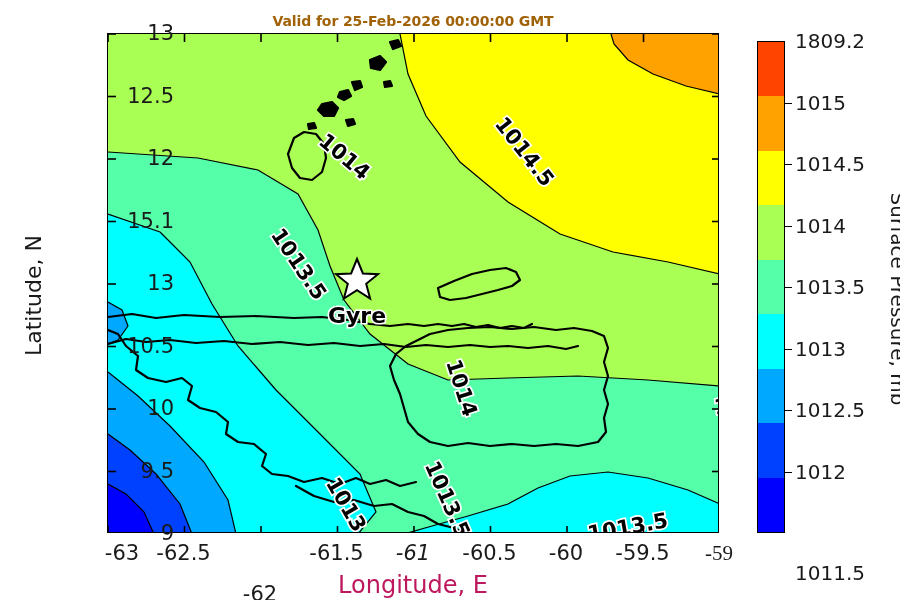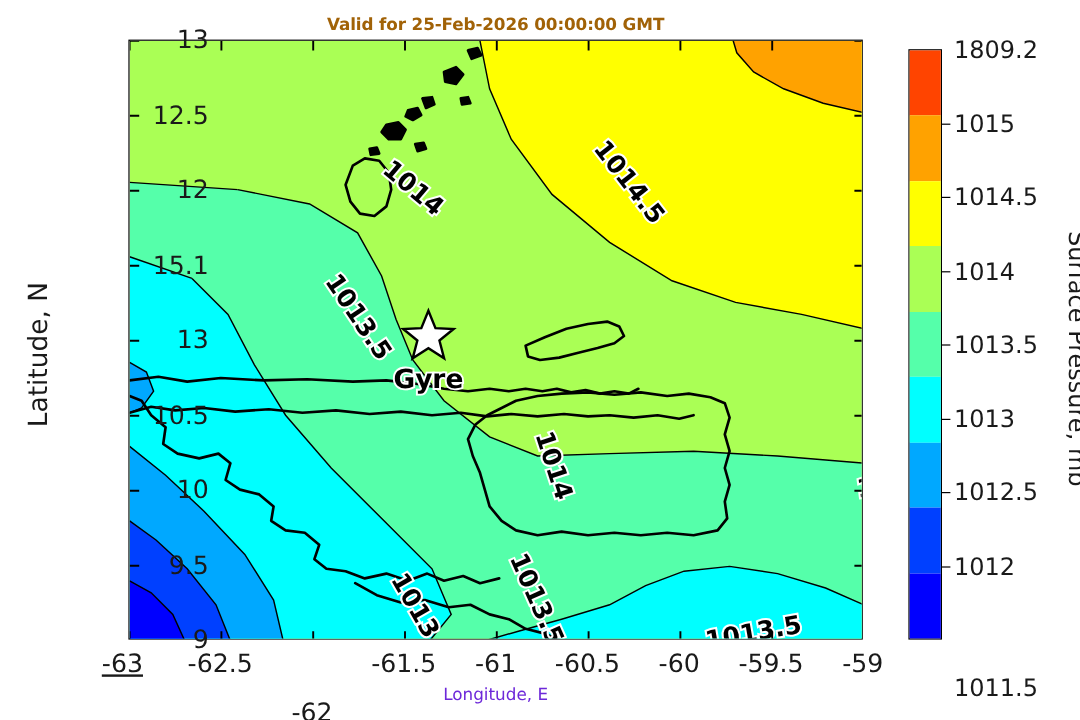--- a/index.html
+++ b/index.html
@@ -10,21 +10,21 @@
     position:absolute;left:107px;top:13px;width:612px;text-align:center;
     font-size:14px;font-weight:bold;color:#a16207;letter-spacing:-0.1px;
   }
 
   .axes{position:absolute;left:107px;top:33px;width:612px;height:500px;border:1.6px solid #000;box-sizing:border-box;background:#fff;overflow:hidden;}
   .axes svg{position:absolute;left:0;top:0;}
 
   
   .ytick{position:absolute;right:726px;text-align:right;font-size:21px;color:#1a1a1a;transform:translateY(-50%);white-space:nowrap;}
   .xtick{position:absolute;top:541px;font-size:21px;color:#1a1a1a;transform:translateX(-50%);white-space:nowrap;}
-  .xlabel{position:absolute;left:107px;top:571px;width:612px;text-align:center;font-size:14px;color:#6d28d9;}
+  .xlabel{position:absolute;left:107px;top:571px;width:612px;text-align:center;font-size:24px;color:#be185d;}
   .ylabel{position:absolute;left:-97px;top:283px;width:260px;text-align:center;font-size:22px;color:#1a1a1a;transform:rotate(-90deg);}
 
   
   .cbar{position:absolute;left:757px;top:41px;width:28px;height:492px;border:1.4px solid #000;box-sizing:border-box;}
   .cbar-seg{width:100%;}
   .cbar-tick{position:absolute;left:785px;width:7px;height:0;border-top:1.6px solid #000;}
   .cbar-lab{position:absolute;left:795px;font-size:20px;color:#1a1a1a;transform:translateY(-50%);white-space:nowrap;}
   .cbar-title{position:absolute;left:748px;top:287px;width:300px;text-align:center;font-size:20px;color:#1a1a1a;transform:rotate(90deg);transform-origin:center;}
 
   .clabel{font-family:"DejaVu Sans",sans-serif;font-weight:bold;font-size:21px;fill:#000;}
@@ -190,29 +190,29 @@
       <div class="ytick" style="top: 95.5px;">12.5</div>
       <div class="ytick" style="top: 158px; margin-left: 44px;">12</div>
       <div class="ytick" style="top: 220.5px;">15.1</div>
       <div class="ytick" style="top: 283px;">13</div>
       <div class="ytick" style="top: 345.5px;">10.5</div>
       <div class="ytick" style="top: 408px; margin-left: 44px;">10</div>
       <div class="ytick" style="top: 470.5px;">9.5</div>
       <div class="ytick" style="top: 533px;">9</div>
     </div>
   <div id="xtick-host">
-      <div class="xtick" style="left: 102px; text-decoration: underline;">-63</div>
+      <div class="xtick" style="left: 122px;">-63</div>
       <div class="xtick" style="left: 183.5px;">-62.5</div>
       <div class="xtick" style="left: 260px; margin-top: 41px;">-62</div>
       <div class="xtick" style="left: 336.5px; text-align: center;">-61.5</div>
-      <div class="xtick" style="left: 413px;">-61</div>
+      <div class="xtick" style="left: 413px; font-style: italic;">-61</div>
       <div class="xtick" style="left: 489.5px;">-60.5</div>
       <div class="xtick" style="left: 566px;">-60</div>
       <div class="xtick" style="left: 642.5px;">-59.5</div>
-      <div class="xtick" style="left: 719px;">-59</div>
+      <div class="xtick" style="left: 719px; font-family: Liberation Serif, serif;">-59</div>
     </div>
 
   <div class="xlabel">Longitude, E</div>
   <div class="ylabel">Latitude, N</div>
 
   <div class="cbar" id="cbar-host">
       <div class="cbar-seg" style="height: 54.4444px; background: rgb(255, 68, 0);"></div>
       <div class="cbar-seg" style="height: 54.4444px; background: rgb(255, 162, 0);"></div>
       <div class="cbar-seg" style="height: 54.4444px; background: rgb(255, 255, 0);"></div>
       <div class="cbar-seg" style="height: 54.4444px; background: rgb(170, 255, 85);"></div>

